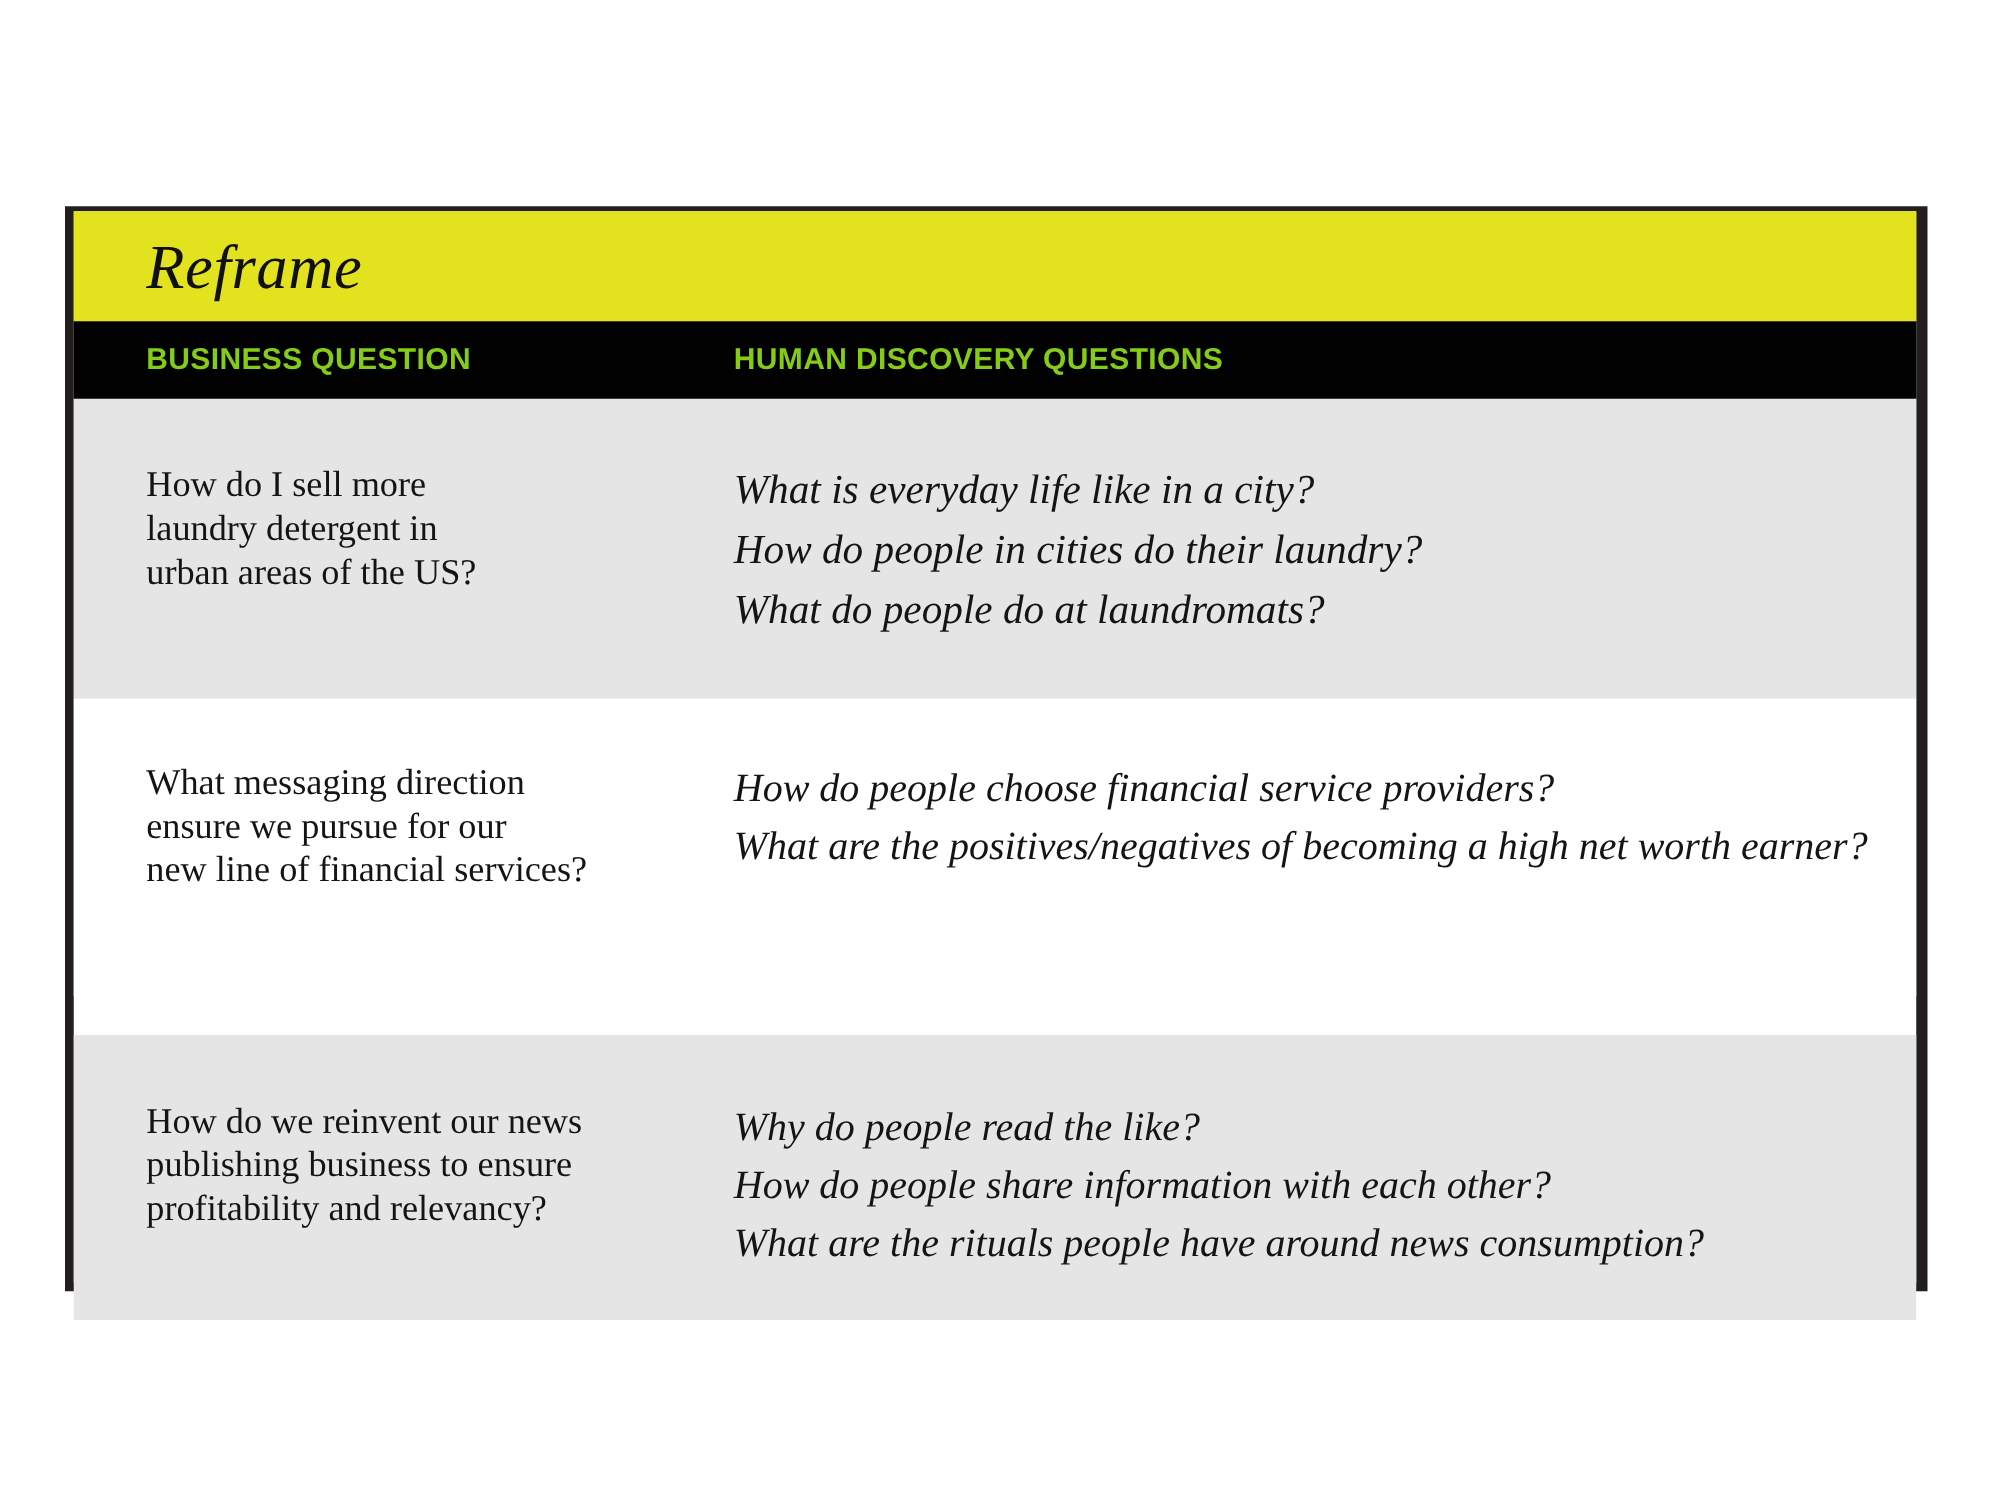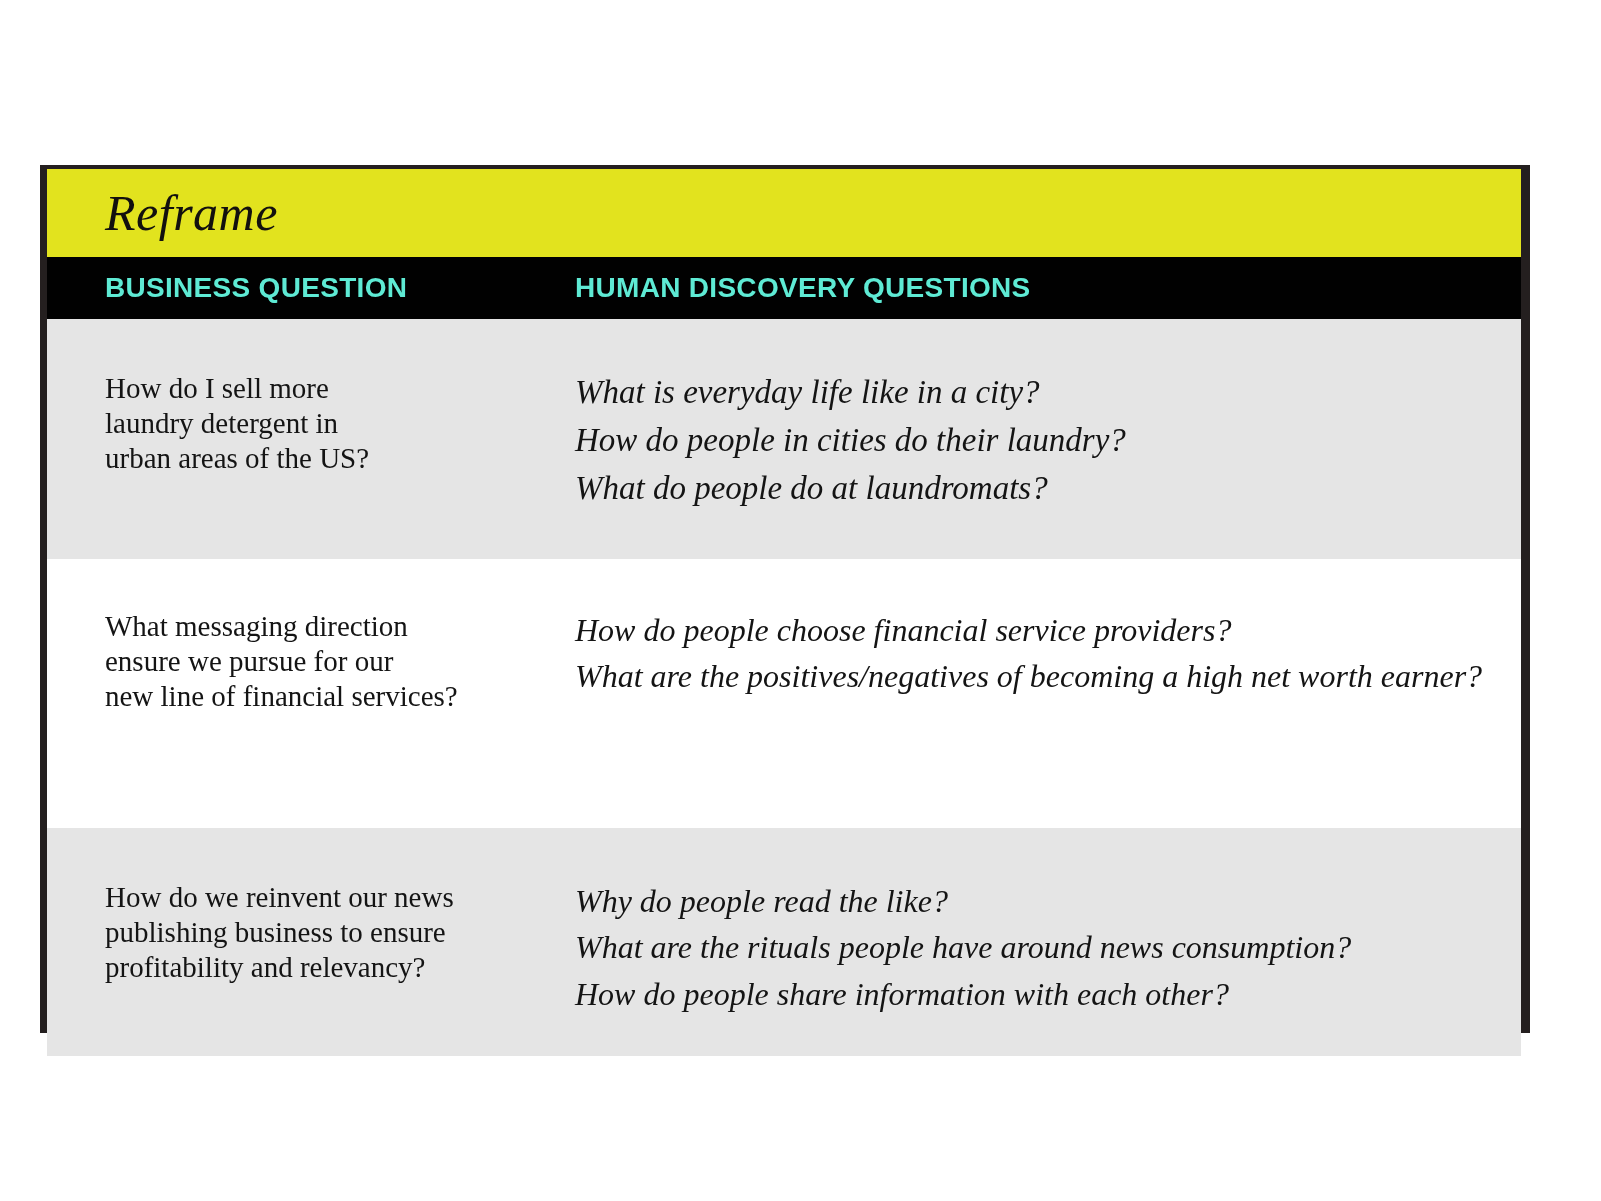--- a/index.html
+++ b/index.html
@@ -19,21 +19,21 @@
     position: absolute;
     left: 0; top: 0;
     width: 1601px;
     height: 1201px;
     background: #ffffff;
   }
 
   
   .table-frame {
     position: absolute;
-    left: 40px;
+    left: 52px;
     top: 165px;
     width: 1490px;
     height: 868px;
     box-sizing: border-box;
     border-left: 7px solid #241f1f;
     border-right: 9px solid #241f1f;
     border-top: 4px solid #241f1f;
     border-bottom: 7px solid #241f1f;
     background: #ffffff;
   }
@@ -60,22 +60,22 @@
     height: 62px;
     background: #010101;
     display: flex;
     align-items: center;
     box-sizing: border-box;
     position: relative;
   }
   .col-head {
     font-family: "Liberation Sans", sans-serif;
     font-weight: bold;
-    font-size: 28px;
-    color: #5eead4;
+    font-size: 24px;
+    color: #84cc16;
     letter-spacing: 0.3px;
     white-space: nowrap;
   }
   .col-head.c1 { position: absolute; left: 58px; }
   .col-head.c2 { position: absolute; left: 528px; }
 
   .row {
     display: flex;
     box-sizing: border-box;
     align-items: flex-start;
@@ -181,20 +181,20 @@
 
     <div class="row r3 shade-gray">
       <div class="cell-business">
         <div class="bq-text">How do we reinvent our news</div>
         <div class="bq-text">publishing business to ensure</div>
         <div class="bq-text">profitability and relevancy?</div>
       </div>
       <div class="cell-discovery">
         <ul class="hdq-list">
           <li class="hdq-item">Why do people read the like?</li>
+          <li class="hdq-item">How do people share information with each other?</li>
           <li class="hdq-item">What are the rituals people have around news consumption?</li>
-          <li class="hdq-item">How do people share information with each other?</li>
         </ul>
       </div>
     </div>
 
   </div>
 </div>
 
 </body></html>

